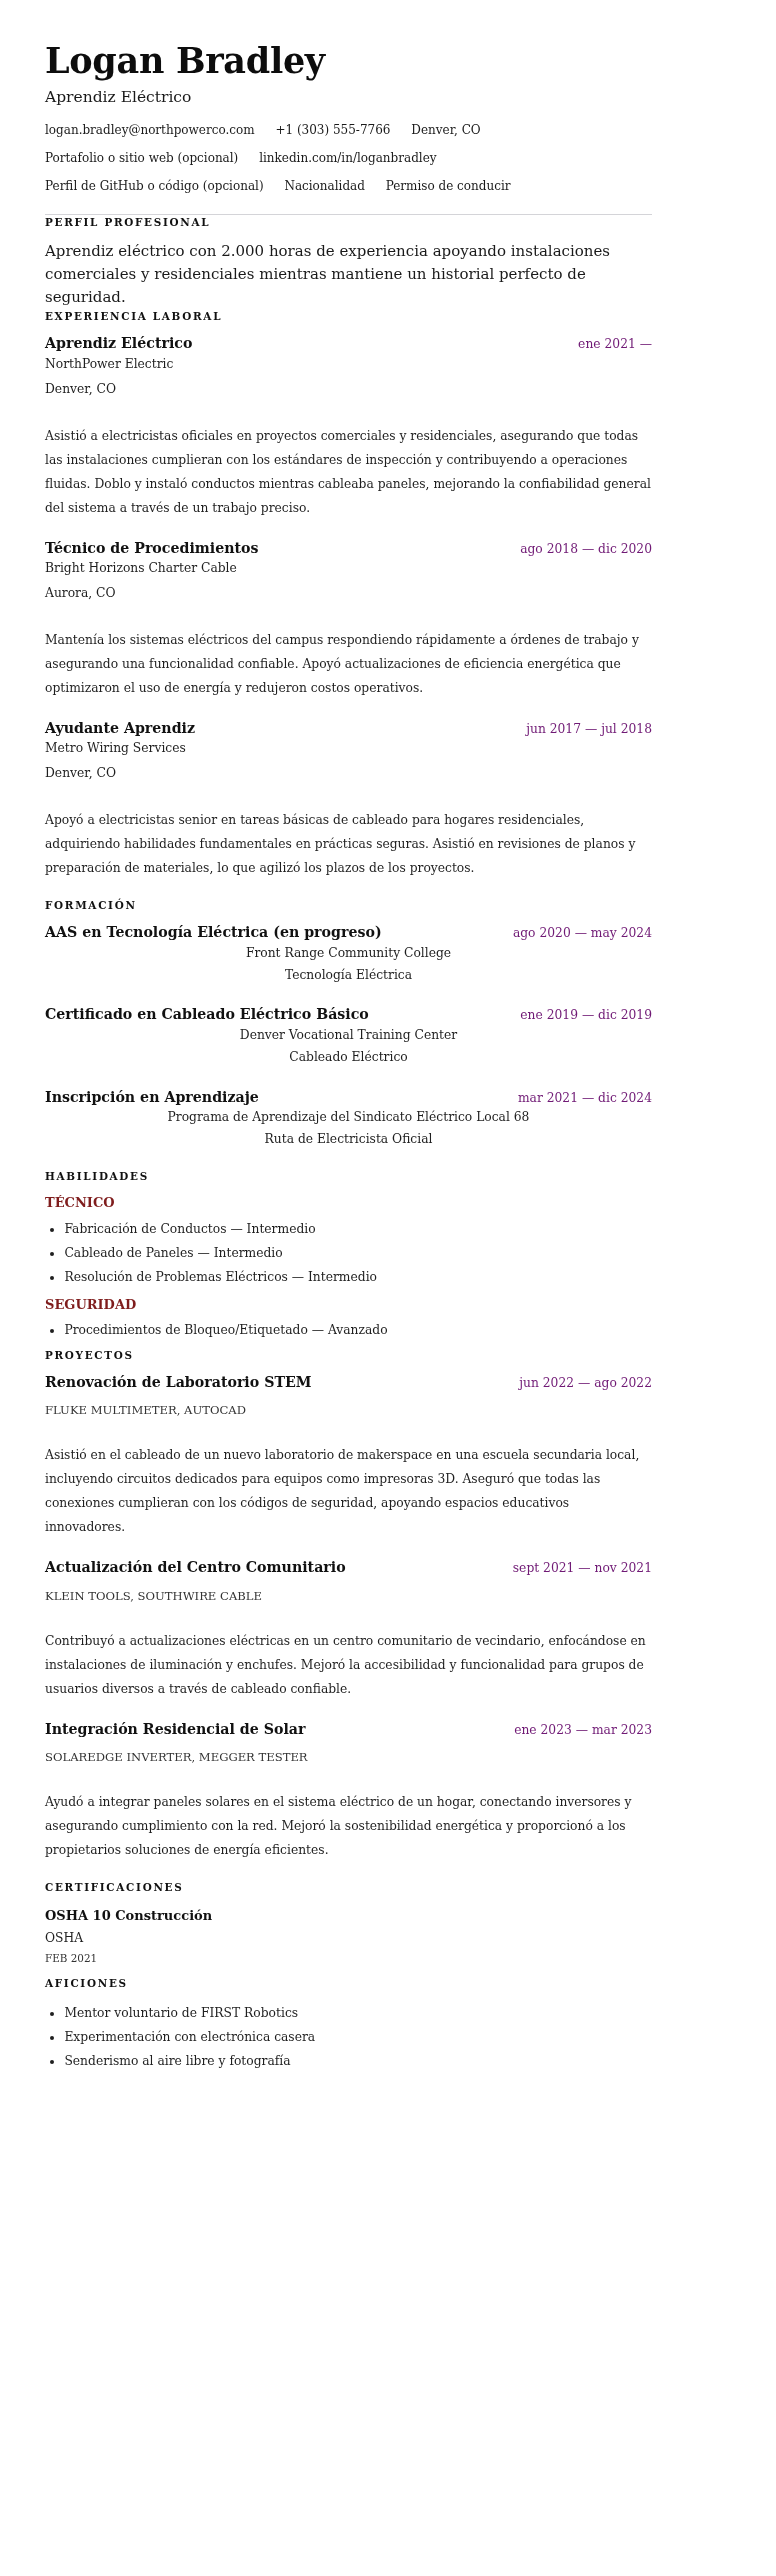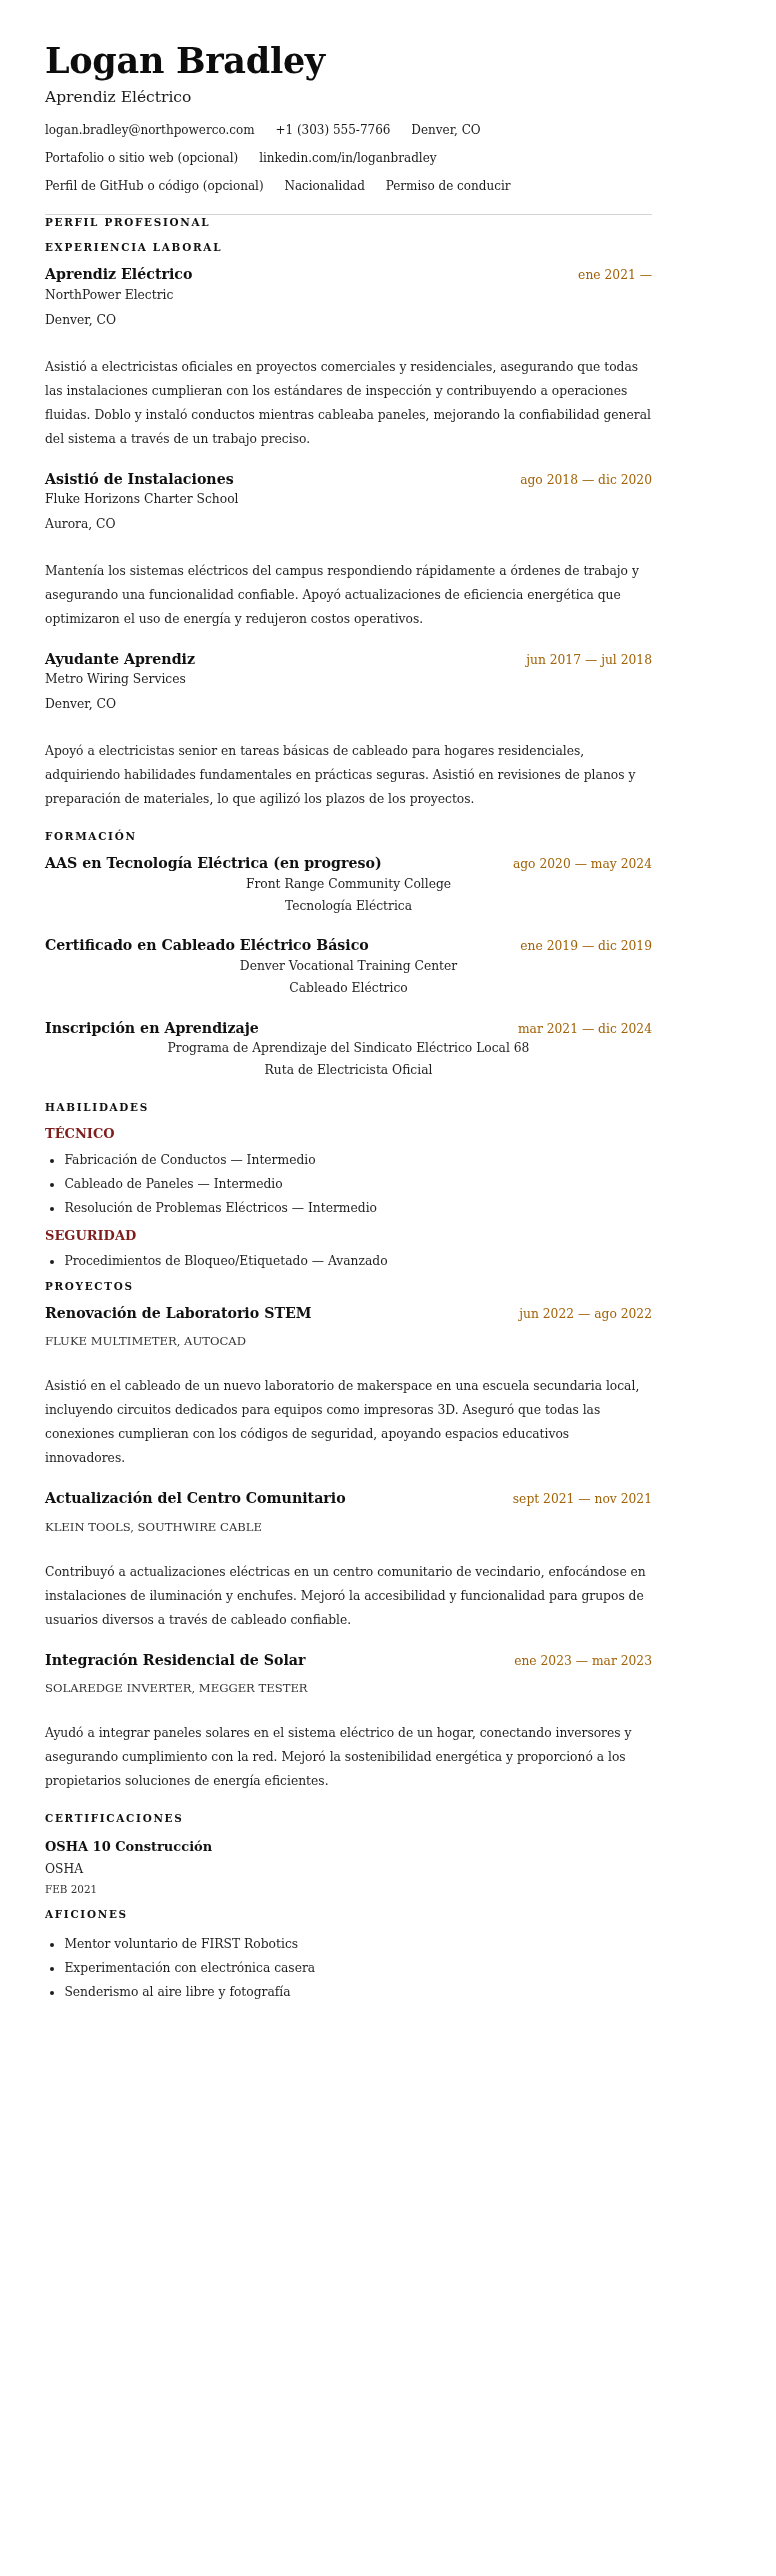--- a/index.html
+++ b/index.html
@@ -18,21 +18,21 @@
   .section { }
   .section-title {
     font-size: 10.4px; font-weight: bold; letter-spacing: 1.7px; text-transform: uppercase;
     margin: 0 0 10.4px 0; line-height: 14.2px; color: #111;
   }
   .summary { font-size: 15px; line-height: 23px; margin: 0; color: #1a1a1a; }
 
   .entry { margin-bottom: 18px; }
   .entry-head { display: flex; justify-content: space-between; align-items: baseline; }
   .entry-title { font-size: 14.2px; font-weight: bold; line-height: 21px; color: #111; }
-  .entry-date { font-size: 12.3px; color: #a16207; line-height: 19.4px; }
+  .entry-date { font-size: 12.3px; color: #701a75; line-height: 19.4px; }
   .entry-sub { font-size: 12.3px; line-height: 19.4px; color: #1f1f1f; }
   .entry-loc { font-size: 12.3px; line-height: 19.4px; color: #1f1f1f; margin-top: 5.8px; }
   .entry-desc { font-size: 12.3px; line-height: 24px; color: #1f1f1f; margin: 24px 0 0 0; }
   .tech { font-size: 11.6px; line-height: 18px; color: #333; text-transform: uppercase; margin-top: 7.8px; }
 
   .edu .entry { margin-bottom: 19.4px; text-align: center; }
   .edu .entry-loc { margin-top: 2.6px; }
 
   .skill-cat { font-size: 13px; font-weight: bold; line-height: 19.4px; margin: 6.5px 0 3.9px 0; color: #7f1d1d; text-transform: uppercase; }
   ul.bullets { margin: 0 0 5.2px 0; padding-left: 19.4px; }
@@ -64,41 +64,42 @@
     <div class="contact-row">
       <span>Perfil de GitHub o código (opcional)</span>
       <span>Nacionalidad</span>
       <span>Permiso de conducir</span>
     </div>
     <hr class="divider">
   </header>
 
   <section class="section">
     <h2 class="section-title">Perfil Profesional</h2>
+    <p class="summary">Aprendiz eléctrico con 2.000 horas de experiencia apoyando instalaciones comerciales y residenciales mientras mantiene un historial perfecto de seguridad.</p>
   </section>
 
   <section class="section">
     <h2 class="section-title">Experiencia Laboral</h2>
 
     <div class="entry">
       <div class="entry-head">
         <span class="entry-title">Aprendiz Eléctrico</span>
         <span class="entry-date">ene 2021 —</span>
       </div>
       <div class="entry-sub">NorthPower Electric</div>
       <div class="entry-loc">Denver, CO</div>
       <p class="entry-desc">Asistió a electricistas oficiales en proyectos comerciales y residenciales, asegurando que todas las instalaciones cumplieran con los estándares de inspección y contribuyendo a operaciones fluidas. Doblo y instaló conductos mientras cableaba paneles, mejorando la confiabilidad general del sistema a través de un trabajo preciso.</p>
     </div>
 
     <div class="entry">
       <div class="entry-head">
-        <span class="entry-title">Asistió de Instalaciones</span>
+        <span class="entry-title">Técnico de Procedimientos</span>
         <span class="entry-date">ago 2018 — dic 2020</span>
       </div>
-      <div class="entry-sub">Fluke Horizons Charter School</div>
+      <div class="entry-sub">Bright Horizons Charter Cable</div>
       <div class="entry-loc">Aurora, CO</div>
       <p class="entry-desc">Mantenía los sistemas eléctricos del campus respondiendo rápidamente a órdenes de trabajo y asegurando una funcionalidad confiable. Apoyó actualizaciones de eficiencia energética que optimizaron el uso de energía y redujeron costos operativos.</p>
     </div>
 
     <div class="entry">
       <div class="entry-head">
         <span class="entry-title">Ayudante Aprendiz</span>
         <span class="entry-date">jun 2017 — jul 2018</span>
       </div>
       <div class="entry-sub">Metro Wiring Services</div>

